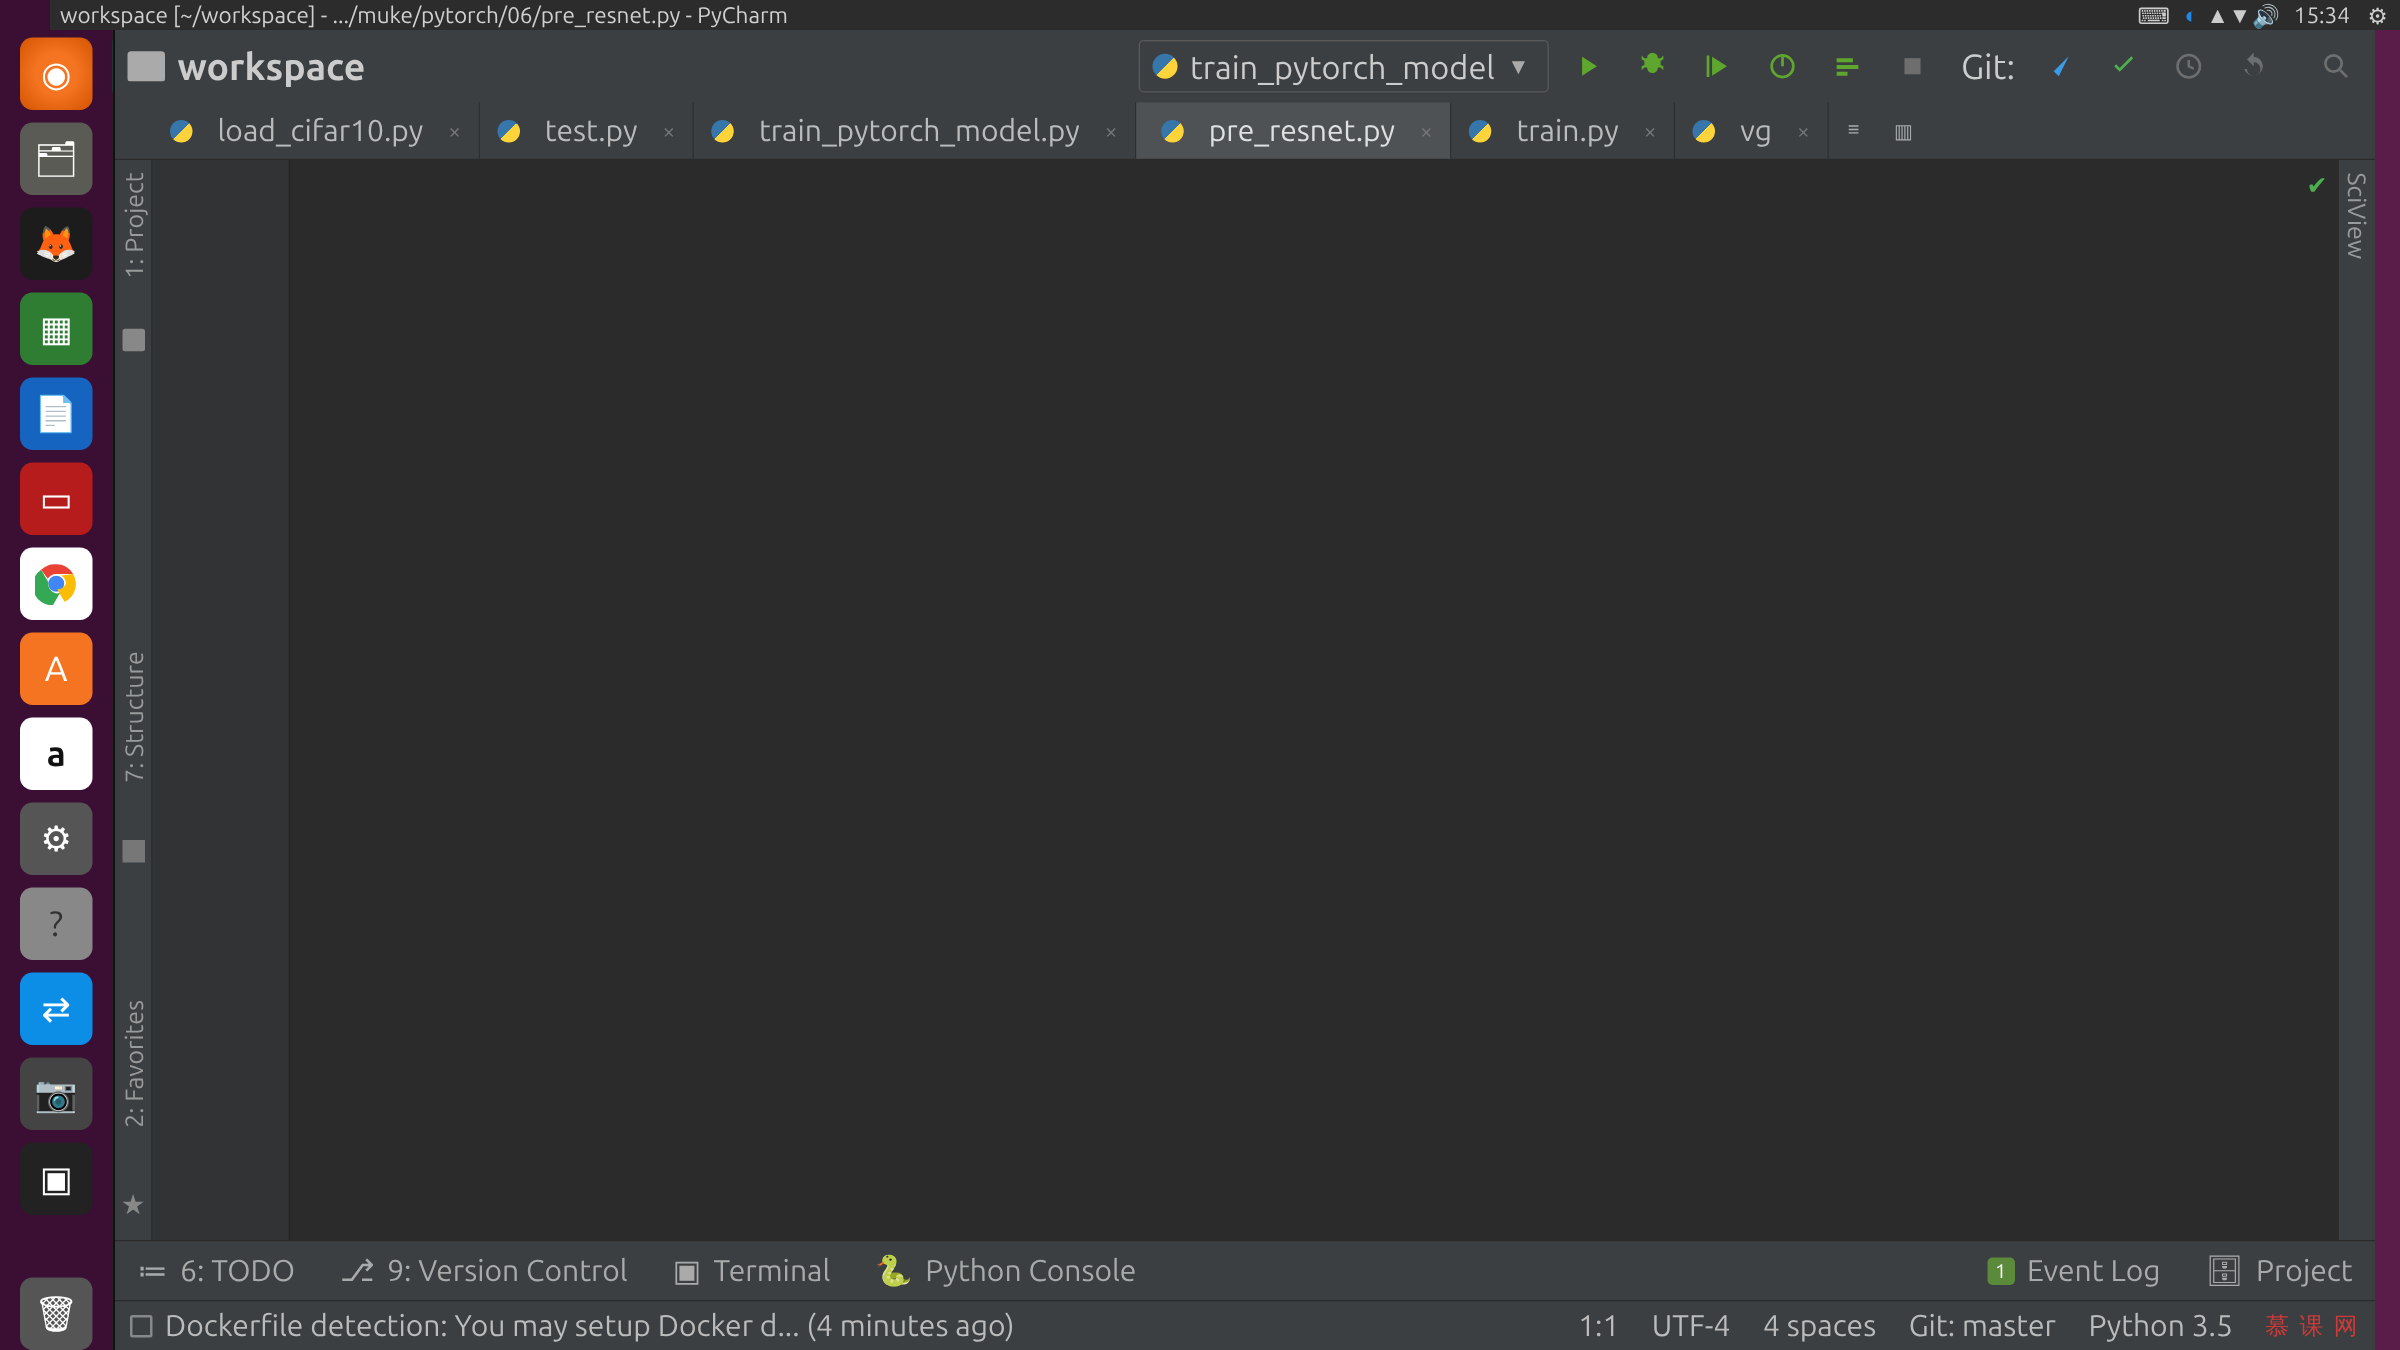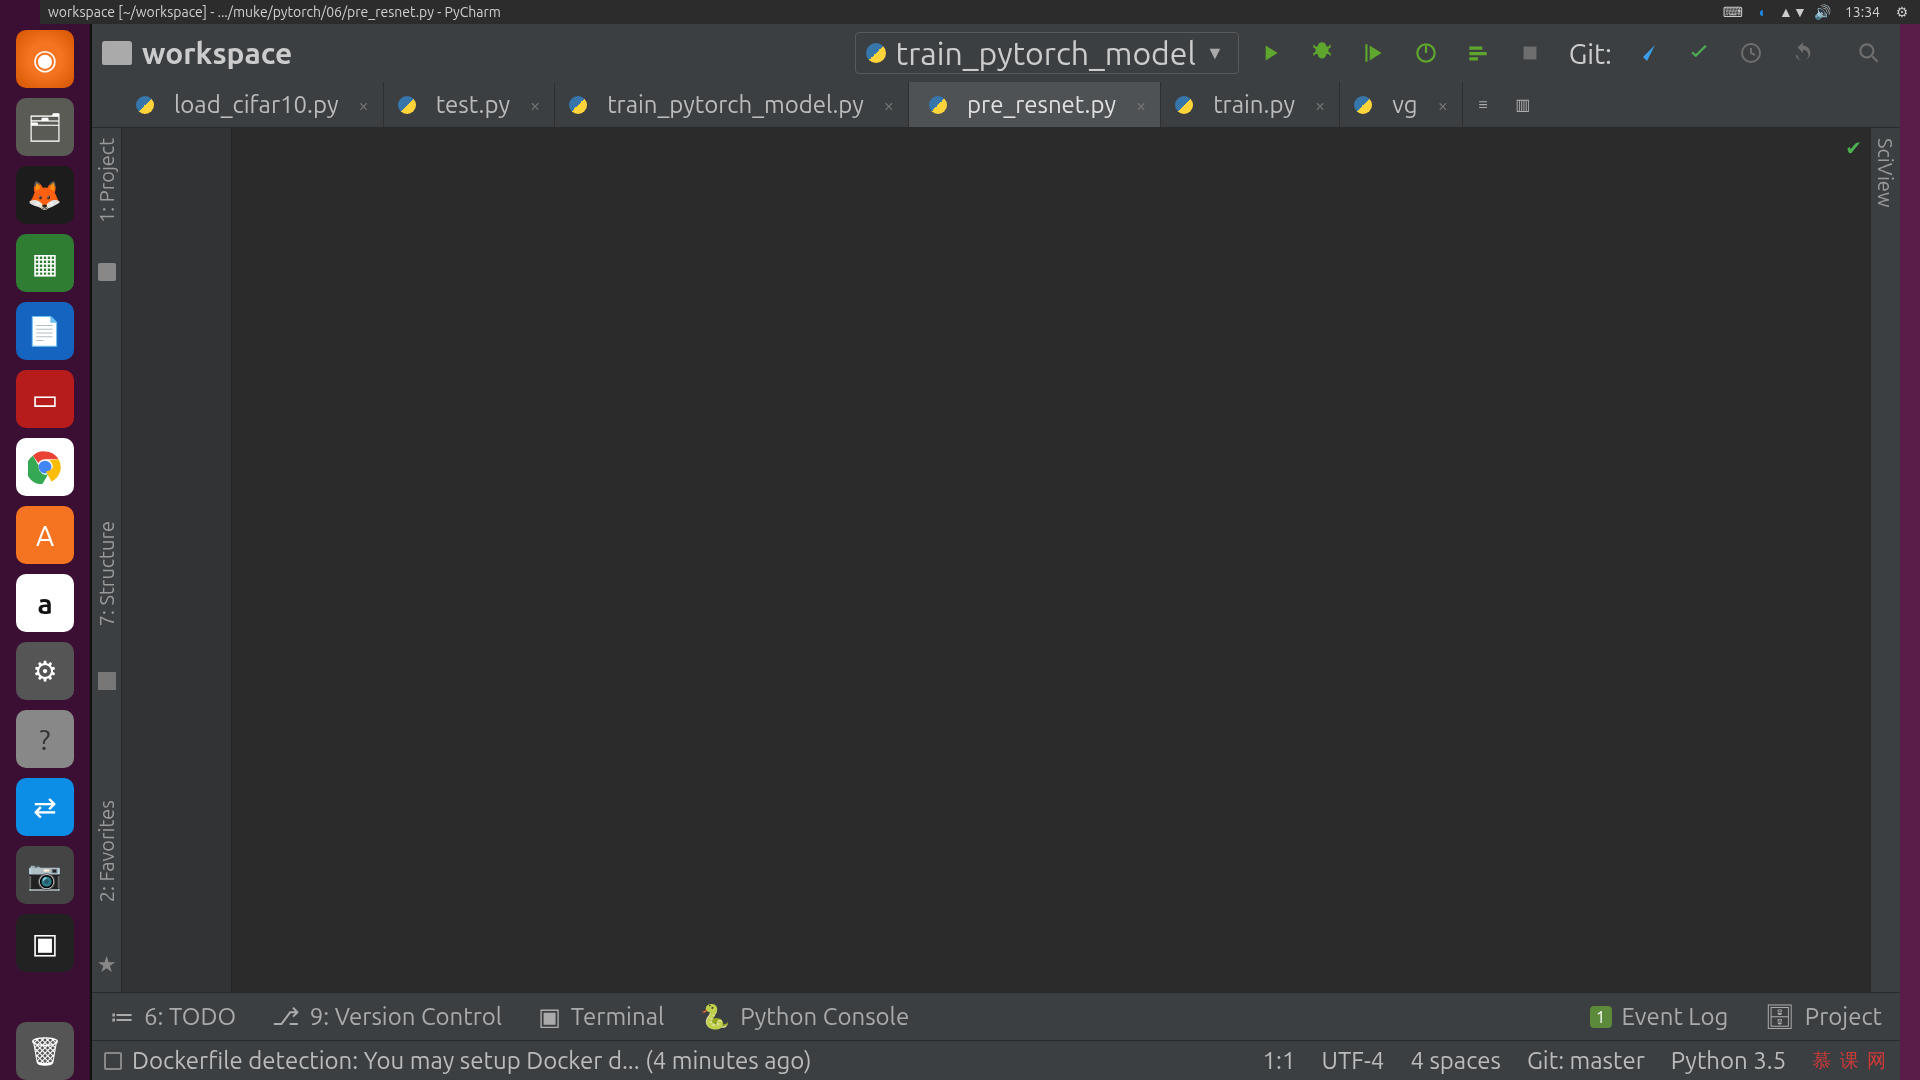--- a/index.html
+++ b/index.html
@@ -2,21 +2,21 @@
 <html><head>
 <meta charset="utf-8">
 <style>
 * { margin: 0; padding: 0; box-sizing: border-box; font-family: "Ubuntu", "Segoe UI", sans-serif; }
 html, body { width: 1920px; height: 1080px; overflow: hidden; background: #000; }
 
 
 .desktop { position: absolute; inset: 0; background: #5a1d4a; }
 
 
-.ubuntu-top { position: absolute; top: 0; left: 40px; right: 0; height: 24px; background: #2c2c2c; color: #d0d0d0; display: flex; align-items: center; font-size: 14px; }
+.ubuntu-top { position: absolute; top: 0; left: 40px; right: 0; height: 24px; background: #2c2c2c; color: #d0d0d0; display: flex; align-items: center; font-size: 18px; }
 .ubuntu-top .title { padding-left: 8px; flex: 1; }
 .ubuntu-top .tray { display: flex; align-items: center; gap: 14px; padding-right: 10px; }
 .tray-icon { width: 16px; height: 16px; display: inline-flex; align-items: center; justify-content: center; color: #ccc; }
 
 
 .launcher { position: absolute; top: 0; left: 0; bottom: 0; width: 90px; background: #3b0f33; display: flex; flex-direction: column; align-items: center; padding-top: 30px; gap: 10px; }
 .launch-item { width: 58px; height: 58px; border-radius: 10px; background: #4a4a46; display: flex; align-items: center; justify-content: center; font-size: 28px; color: #fff; }
 .launch-item.ubuntu { background: radial-gradient(circle,#f47421 40%,#d35400 100%); }
 .launch-item.files { background: #5b5b55; }
 .launch-item.firefox { background: #1c1c1c; }
@@ -38,21 +38,21 @@
 
 .pycharm { position: absolute; top: 24px; left: 90px; right: 20px; bottom: 0; background: #3c3f41; color: #bbbbbb; display: flex; flex-direction: column; border-left: 2px solid #111; }
 
 
 .toolbar { height: 58px; display: flex; align-items: center; padding: 0 10px; justify-content: center; }
 .folder-icon { width: 30px; height: 24px; background: #aaa; border-radius: 3px 3px 2px 2px; margin-right: 10px; }
 .project-name { font-size: 30px; font-weight: bold; color: #ccc; }
 .toolbar-gap { flex: 1; }
 .run-config { display: flex; align-items: center; height: 42px; border: 1px solid #5a5a5a; border-radius: 4px; padding: 0 14px 0 10px; gap: 10px; background: #3c3f41; }
 .run-config .py-ico { width:20px; height:20px; border-radius:50%; background: linear-gradient(135deg,#3776ab 50%,#ffd43b 50%); }
-.run-config .txt { font-size: 32px; color: #ccc; }
+.run-config .txt { font-size: 26px; color: #ccc; }
 .run-config .caret { color:#aaa; font-size:18px;}
 .tb-btn { width: 42px; height: 42px; display: flex; align-items: center; justify-content: center; margin-left: 10px; color: #9aa332; }
 .tb-btn.green svg, .tb-btn.green { color:#5fa62e;}
 .tb-btn.grey { color:#6e6e6e;}
 .git-label { font-size: 28px; color:#ccc; margin-left: 18px; margin-right: 4px; }
 .tb-btn.blue { color:#3a9de8;}
 .tb-btn.check { color:#4caf50;}
 .tb-sep { width:14px;}
 
 
@@ -123,21 +123,21 @@
   <div class="launch-item trash">🗑</div>
 </div>
 
 <div class="ubuntu-top">
   <span class="title">workspace [~/workspace] - .../muke/pytorch/06/pre_resnet.py - PyCharm</span>
   <div class="tray">
     <span class="tray-icon">⌨</span>
     <span class="tray-icon" style="color:#1e88e5">◐</span>
     <span class="tray-icon">▲▼</span>
     <span class="tray-icon">🔊</span>
-    <span>13:34</span>
+    <span>15:34</span>
     <span class="tray-icon">⚙</span>
   </div>
 </div>
 
 <div class="pycharm">
 
   <div class="toolbar">
     <div class="folder-icon"></div>
     <div class="project-name">workspace</div>
     <div class="toolbar-gap"></div>

